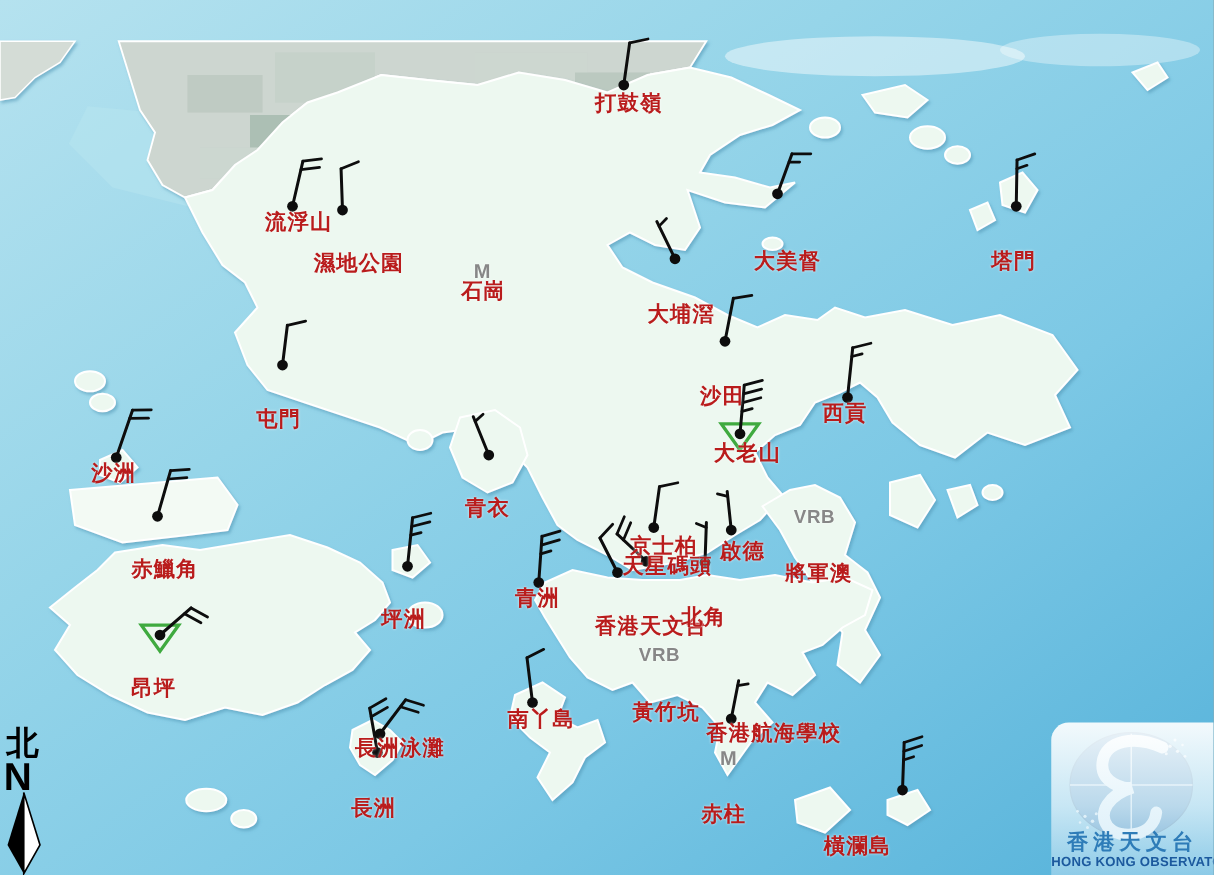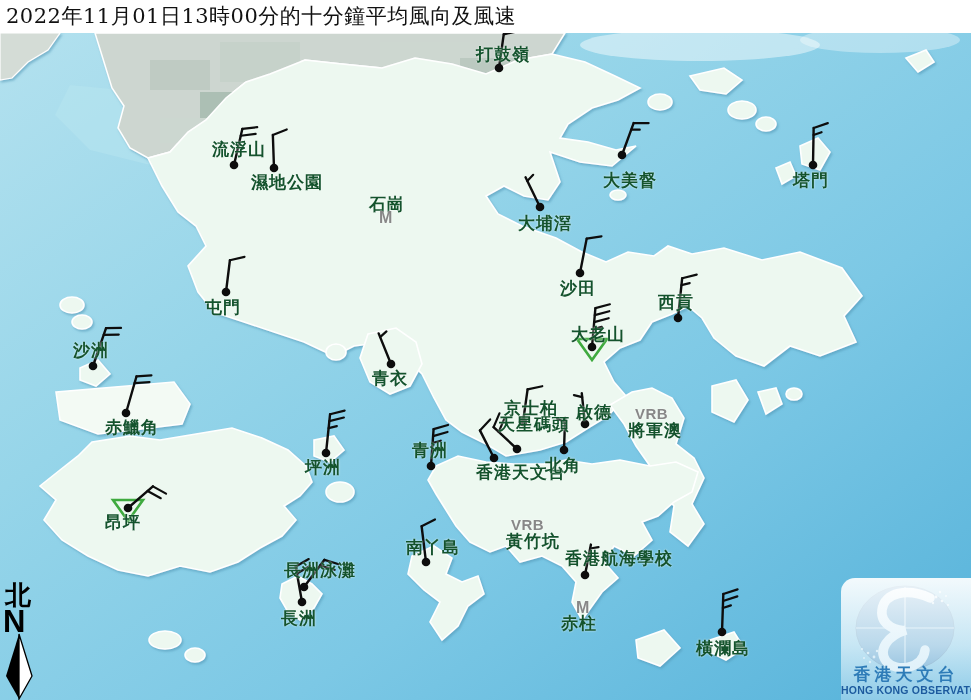--- a/index.html
+++ b/index.html
@@ -3,22 +3,22 @@
 <meta charset="utf-8">
 <style>
   html,body{margin:0;padding:0;background:#777;}
   #stage{position:relative;width:971px;height:700px;overflow:hidden;
          font-family:"DejaVu Serif","Liberation Serif",serif;background:#8ed1e7;}
   #titlebar{position:absolute;left:0;top:0;width:971px;height:33px;background:#ffffff;z-index:5;}
   #title{position:absolute;left:6px;top:2px;font-size:21px;color:#111;white-space:nowrap;
          letter-spacing:0.5px;font-weight:500;}
   #mapsvg{position:absolute;left:0;top:0;z-index:1;}
   #labels{position:absolute;left:0;top:0;width:971px;height:700px;z-index:6;pointer-events:none;}
-  .stn-label{position:absolute;color:#14532d;font-size:17px;font-weight:600;letter-spacing:1px;
-             white-space:nowrap;text-shadow:0 0 2px rgba(255,255,255,.85);line-height:1;}
+  .stn-label{position:absolute;color:#b91c1c;font-size:17px;font-weight:600;letter-spacing:1px;
+             white-space:nowrap;text-shadow:0 0 2px rgba(255,255,255,.85);line-height:1;margin-top:29px;}
   .marker{position:absolute;color:#878787;font-weight:bold;line-height:1;
           font-family:"Liberation Sans","DejaVu Sans",sans-serif;text-shadow:0 0 2px rgba(255,255,255,.8);}
   .marker.m{font-size:16px;}
   .marker.vrb{font-size:15px;letter-spacing:0.5px;}
   #compass{position:absolute;left:0;top:582px;width:44px;height:118px;z-index:7;}
   #compass-zh{position:absolute;left:5px;top:0px;font-size:26px;font-weight:bold;color:#000;line-height:1;}
   #compass-en{position:absolute;left:3px;top:24px;font-size:31px;font-weight:bold;color:#000;line-height:1;
               font-family:"Liberation Sans","DejaVu Sans",sans-serif;}
   #logo{position:absolute;right:0;bottom:0;width:130px;height:122px;z-index:7;
         background:linear-gradient(180deg,rgba(255,255,255,.92) 0%,rgba(225,242,250,.8) 55%,rgba(185,222,242,.55) 100%);
@@ -301,23 +301,20 @@
         <circle cx="874" cy="657" r="1.4"></circle>
           <circle cx="868" cy="653" r="1.3"></circle>
           <circle cx="862" cy="649" r="1.1"></circle>
         <circle cx="870" cy="662" r="1.2"></circle>
           <circle cx="864" cy="658" r="1.0"></circle>
           <circle cx="877" cy="651" r="1.2"></circle>
       </g>
     </g>
   </svg>
 
-  <div id="titlebar">
-    <div id="title">2022年11月01日13時00分的十分鐘平均風向及風速</div>
-  </div>
 
   <div id="labels">
       <div class="stn-label" style="left: 212px; top: 141px;">流浮山</div>
       <div class="stn-label" style="left: 251px; top: 174px;">濕地公園</div>
       <div class="stn-label" style="left: 369px; top: 196px;">石崗</div>
       <div class="marker m" style="left: 379px; top: 210px;">M</div>
       <div class="stn-label" style="left: 476px; top: 46px;">打鼓嶺</div>
       <div class="stn-label" style="left: 603px; top: 172px;">大美督</div>
       <div class="stn-label" style="left: 793px; top: 172px;">塔門</div>
       <div class="stn-label" style="left: 518px; top: 215px;">大埔滘</div>
@@ -339,21 +336,21 @@
       <div class="stn-label" style="left: 628px; top: 422px;">將軍澳</div>
       <div class="marker vrb" style="left: 635px; top: 406px;">VRB</div>
       <div class="stn-label" style="left: 406px; top: 539px;">南丫島</div>
       <div class="stn-label" style="left: 506px; top: 533px;">黃竹坑</div>
       <div class="marker vrb" style="left: 511px; top: 517px;">VRB</div>
       <div class="stn-label" style="left: 284px; top: 562px;">長洲泳灘</div>
       <div class="stn-label" style="left: 281px; top: 610px;">長洲</div>
       <div class="stn-label" style="left: 565px; top: 550px;">香港航海學校</div>
       <div class="stn-label" style="left: 561px; top: 615px;">赤柱</div>
       <div class="marker m" style="left: 576px; top: 600px;">M</div>
-      <div class="stn-label" style="left: 696px; top: 640px;">橫瀾島</div>
+      <div class="stn-label" style="left: 659px; top: 640px;">橫瀾島</div>
     </div>
 
   <div id="compass">
     <div id="compass-zh">北</div>
     <div id="compass-en">N</div>
   </div>
 
   <div id="logo">
     <div id="logo-zh">香港天文台</div>
     <div id="logo-en">HONG KONG OBSERVATORY</div>

